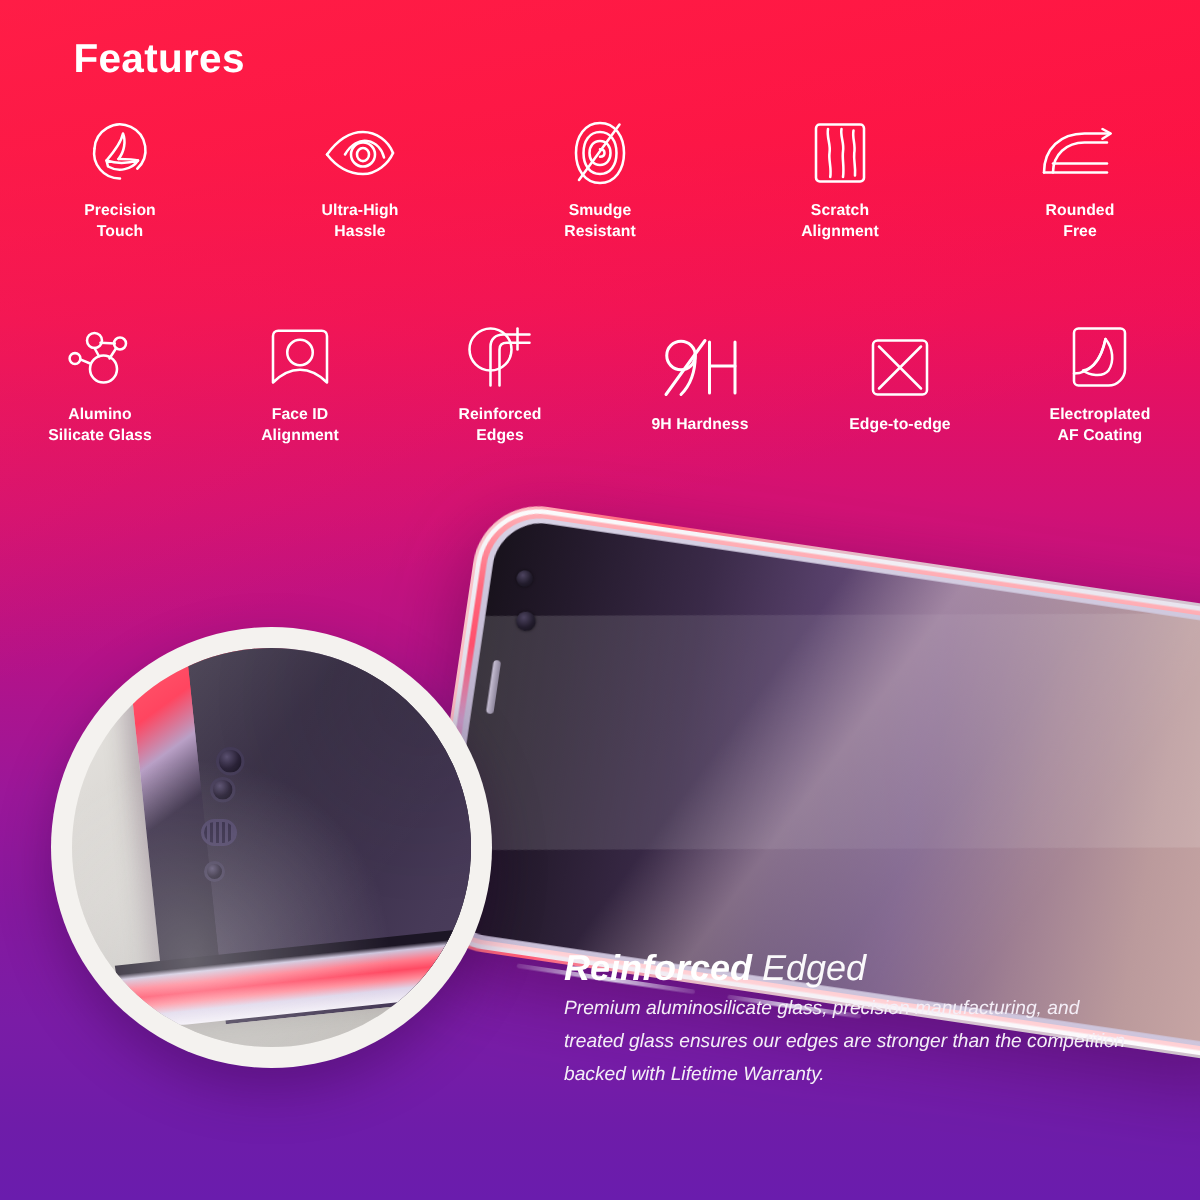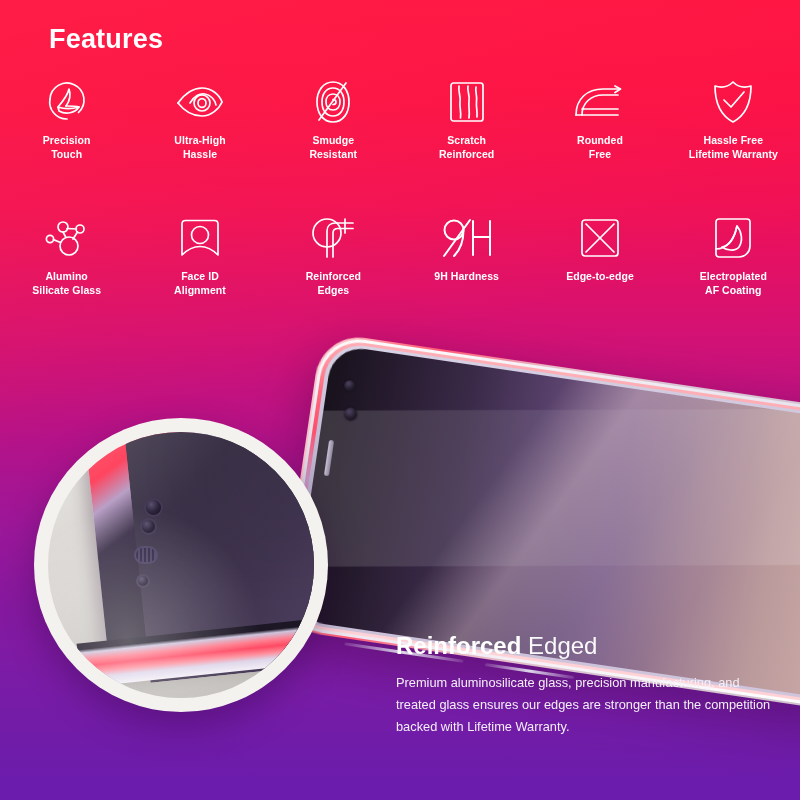--- a/index.html
+++ b/index.html
@@ -44,21 +44,21 @@
   }
 
   
   .feature-row {
     position: absolute;
     display: flex;
     left: 0;
     width: 800px;
   }
   #feature-row-1 { top: 78px; }
-  #feature-row-2 { top: 214px; }
+  #feature-row-2 { top: 214px; align-items: center; }
 
   .feature-cell {
     flex: 1 1 0;
     display: flex;
     flex-direction: column;
     align-items: center;
     justify-content: flex-start;
   }
   .feature-icon {
     height: 48px;
@@ -274,34 +274,34 @@
     inset: 0;
     border-radius: 50%;
     background: radial-gradient(circle at 30% 78%, rgba(255,255,255,0.32) 0%, rgba(255,255,255,0.0) 48%),
                 radial-gradient(circle at 88% 12%, rgba(0,0,0,0.10) 0%, rgba(0,0,0,0) 42%);
     pointer-events: none;
   }
 
   
   #caption {
     position: absolute;
-    left: 396px;
+    left: 376px;
     top: 632px;
     width: 386px;
+    font-style: italic;
   }
   #caption-title {
     font-size: 24px;
     color: #ffffff;
     line-height: 1.2;
     white-space: nowrap;
   }
   #caption-title-strong { font-weight: bold; }
   #caption-title-light { font-weight: normal; opacity: 0.96; }
   #caption-body {
-    margin-top: 11px;
     font-size: 12.8px;
     color: #f4eef7;
     line-height: 1.73;
     font-weight: normal;
   }
 </style>
 </head>
 <body>
 
 <div id="stage">
@@ -355,48 +355,38 @@
     <div class="feature-cell">
       <div class="feature-icon">
         <svg width="40" height="44" viewBox="0 0 40 44" fill="none" stroke="#ffffff" stroke-width="1.7" stroke-linecap="round" stroke-linejoin="round">
           <rect x="4" y="3" width="32" height="38" rx="2.5"></rect>
           <path d="M12 6 C11 12 14 16 13 22 C12.3 27 14.5 32 13.5 38"></path>
           <path d="M21 6 C20 11 23 15 22 21 C21.3 26 23 31 22 38"></path>
           <path d="M29 7 C28 12 30.5 16 29.5 22 C29 27 30.5 31 30 37"></path>
         </svg>
       </div>
       <div class="feature-label">Scratch
-Reinforced</div>
+Alignment</div>
     </div>
 
     <div class="feature-cell">
       <div class="feature-icon">
         <svg width="54" height="34" viewBox="0 0 54 34" fill="none" stroke="#ffffff" stroke-width="1.7" stroke-linecap="round" stroke-linejoin="round">
           <path d="M3 30 C3 14 14 4 30 4 L47 4"></path>
           <path d="M42 1 L47.5 4 L42 7.5"></path>
           <path d="M9 30 C9 18 18 10 30 10 L45 10"></path>
           <path d="M3 30 L45 30"></path>
           <path d="M9 24 L45 24"></path>
         </svg>
       </div>
       <div class="feature-label">Rounded
 Free</div>
     </div>
 
 
-    <div class="feature-cell">
-      <div class="feature-icon">
-        <svg width="44" height="46" viewBox="0 0 44 46" fill="none" stroke="#ffffff" stroke-width="1.7" stroke-linecap="round" stroke-linejoin="round">
-          <path d="M22 3 C27 8 34 9 40 7 C40 22 35 36 22 43 C9 36 4 22 4 7 C10 9 17 8 22 3 Z"></path>
-          <path d="M13 21 L20 28 L33 13"></path>
-        </svg>
-      </div>
-      <div class="feature-label">Hassle Free
-Lifetime Warranty</div>
-    </div>
   </div>
 
   <div id="feature-row-2" class="feature-row">
 
     <div class="feature-cell">
       <div class="feature-icon">
         <svg width="46" height="46" viewBox="0 0 46 46" fill="none" stroke="#ffffff" stroke-width="1.7" stroke-linecap="round" stroke-linejoin="round">
           <circle cx="25" cy="31" r="9"></circle>
           <circle cx="19" cy="12" r="5"></circle>
           <circle cx="36" cy="14" r="4"></circle>

